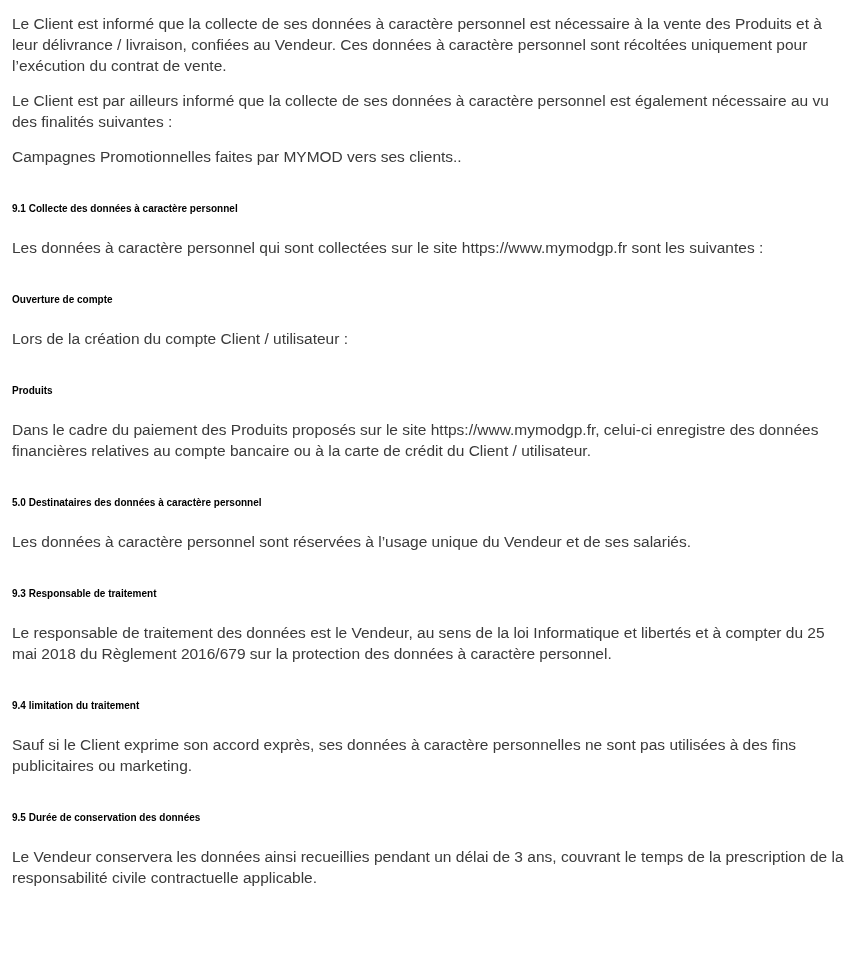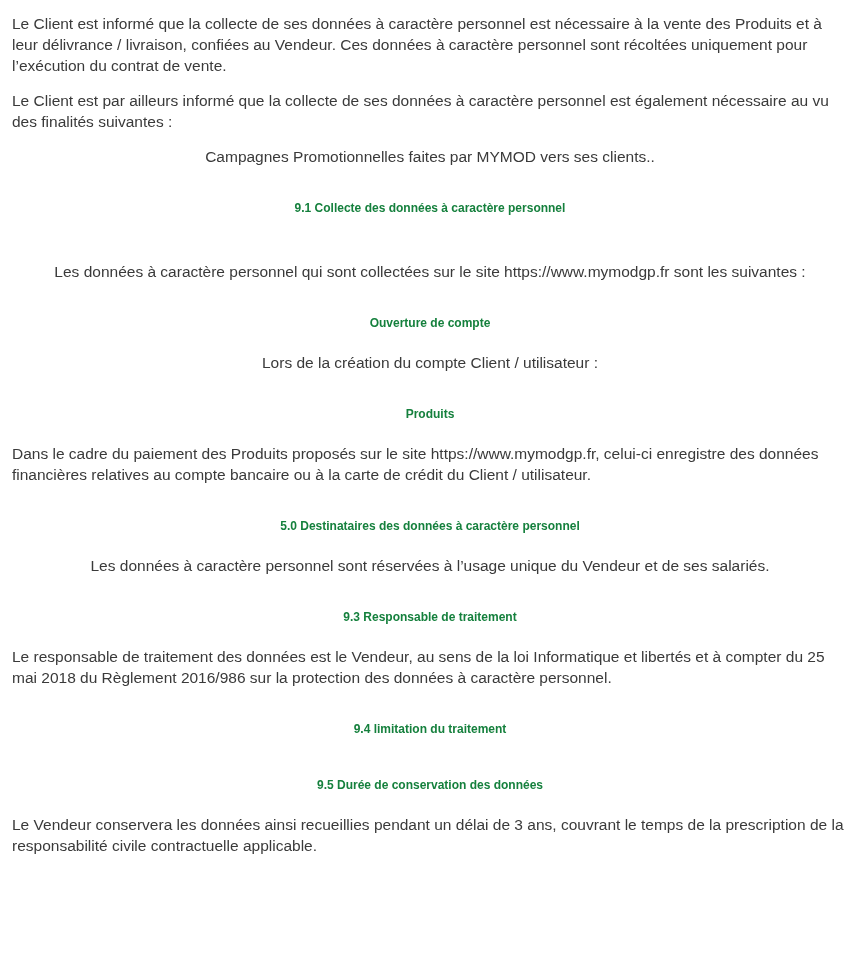--- a/index.html
+++ b/index.html
@@ -12,39 +12,38 @@
     height: 972px;
     overflow: hidden;
     font-family: "Liberation Sans", "DejaVu Sans", sans-serif;
   }
   .doc {
     display: flex;
     flex-direction: column;
     padding: 13px 12px 0 12px;
     width: 836px;
     box-sizing: content-box;
-    align-items: center;
   }
   .para {
     margin: 0 0 14px 0;
     font-size: 15.5px;
     line-height: 21px;
     font-weight: 400;
     color: #3a3a3a;
   }
   .head {
     margin: 17px 0 18px 0;
-    font-size: 12px;
+    font-size: 10px;
     line-height: 21px;
     font-weight: 700;
-    color: #15803d;
+    color: #000000;
   }
   
   .sp-xl {
-    margin-top: 24px;
+    margin-top: 0;
   }
 </style>
 </head>
 <body>
 
 <main class="doc">
   <p class="para">Le Client est informé que la collecte de ses données à caractère personnel est nécessaire à la vente des Produits et à leur délivrance / livraison, confiées au Vendeur. Ces données à caractère personnel sont récoltées uniquement pour l’exécution du contrat de vente.</p>
   <p class="para">Le Client est par ailleurs informé que la collecte de ses données à caractère personnel est également nécessaire au vu des finalités suivantes :</p>
   <p class="para">Campagnes Promotionnelles faites par MYMOD vers ses clients..</p>
 
@@ -54,19 +53,20 @@
   <h2 class="head">Ouverture de compte</h2>
   <p class="para">Lors de la création du compte Client / utilisateur :</p>
 
   <h2 class="head">Produits</h2>
   <p class="para">Dans le cadre du paiement des Produits proposés sur le site https://www.mymodgp.fr, celui-ci enregistre des données financières relatives au compte bancaire ou à la carte de crédit du Client / utilisateur.</p>
 
   <h2 class="head">5.0 Destinataires des données à caractère personnel</h2>
   <p class="para">Les données à caractère personnel sont réservées à l’usage unique du Vendeur et de ses salariés.</p>
 
   <h2 class="head">9.3 Responsable de traitement</h2>
-  <p class="para">Le responsable de traitement des données est le Vendeur, au sens de la loi Informatique et libertés et à compter du 25 mai 2018 du Règlement 2016/986 sur la protection des données à caractère personnel.</p>
+  <p class="para">Le responsable de traitement des données est le Vendeur, au sens de la loi Informatique et libertés et à compter du 25 mai 2018 du Règlement 2016/679 sur la protection des données à caractère personnel.</p>
 
   <h2 class="head">9.4 limitation du traitement</h2>
+  <p class="para">Sauf si le Client exprime son accord exprès, ses données à caractère personnelles ne sont pas utilisées à des fins publicitaires ou marketing.</p>
 
   <h2 class="head">9.5 Durée de conservation des données</h2>
   <p class="para">Le Vendeur conservera les données ainsi recueillies pendant un délai de 3 ans, couvrant le temps de la prescription de la responsabilité civile contractuelle applicable.</p>
 </main>
 
 </body></html>

